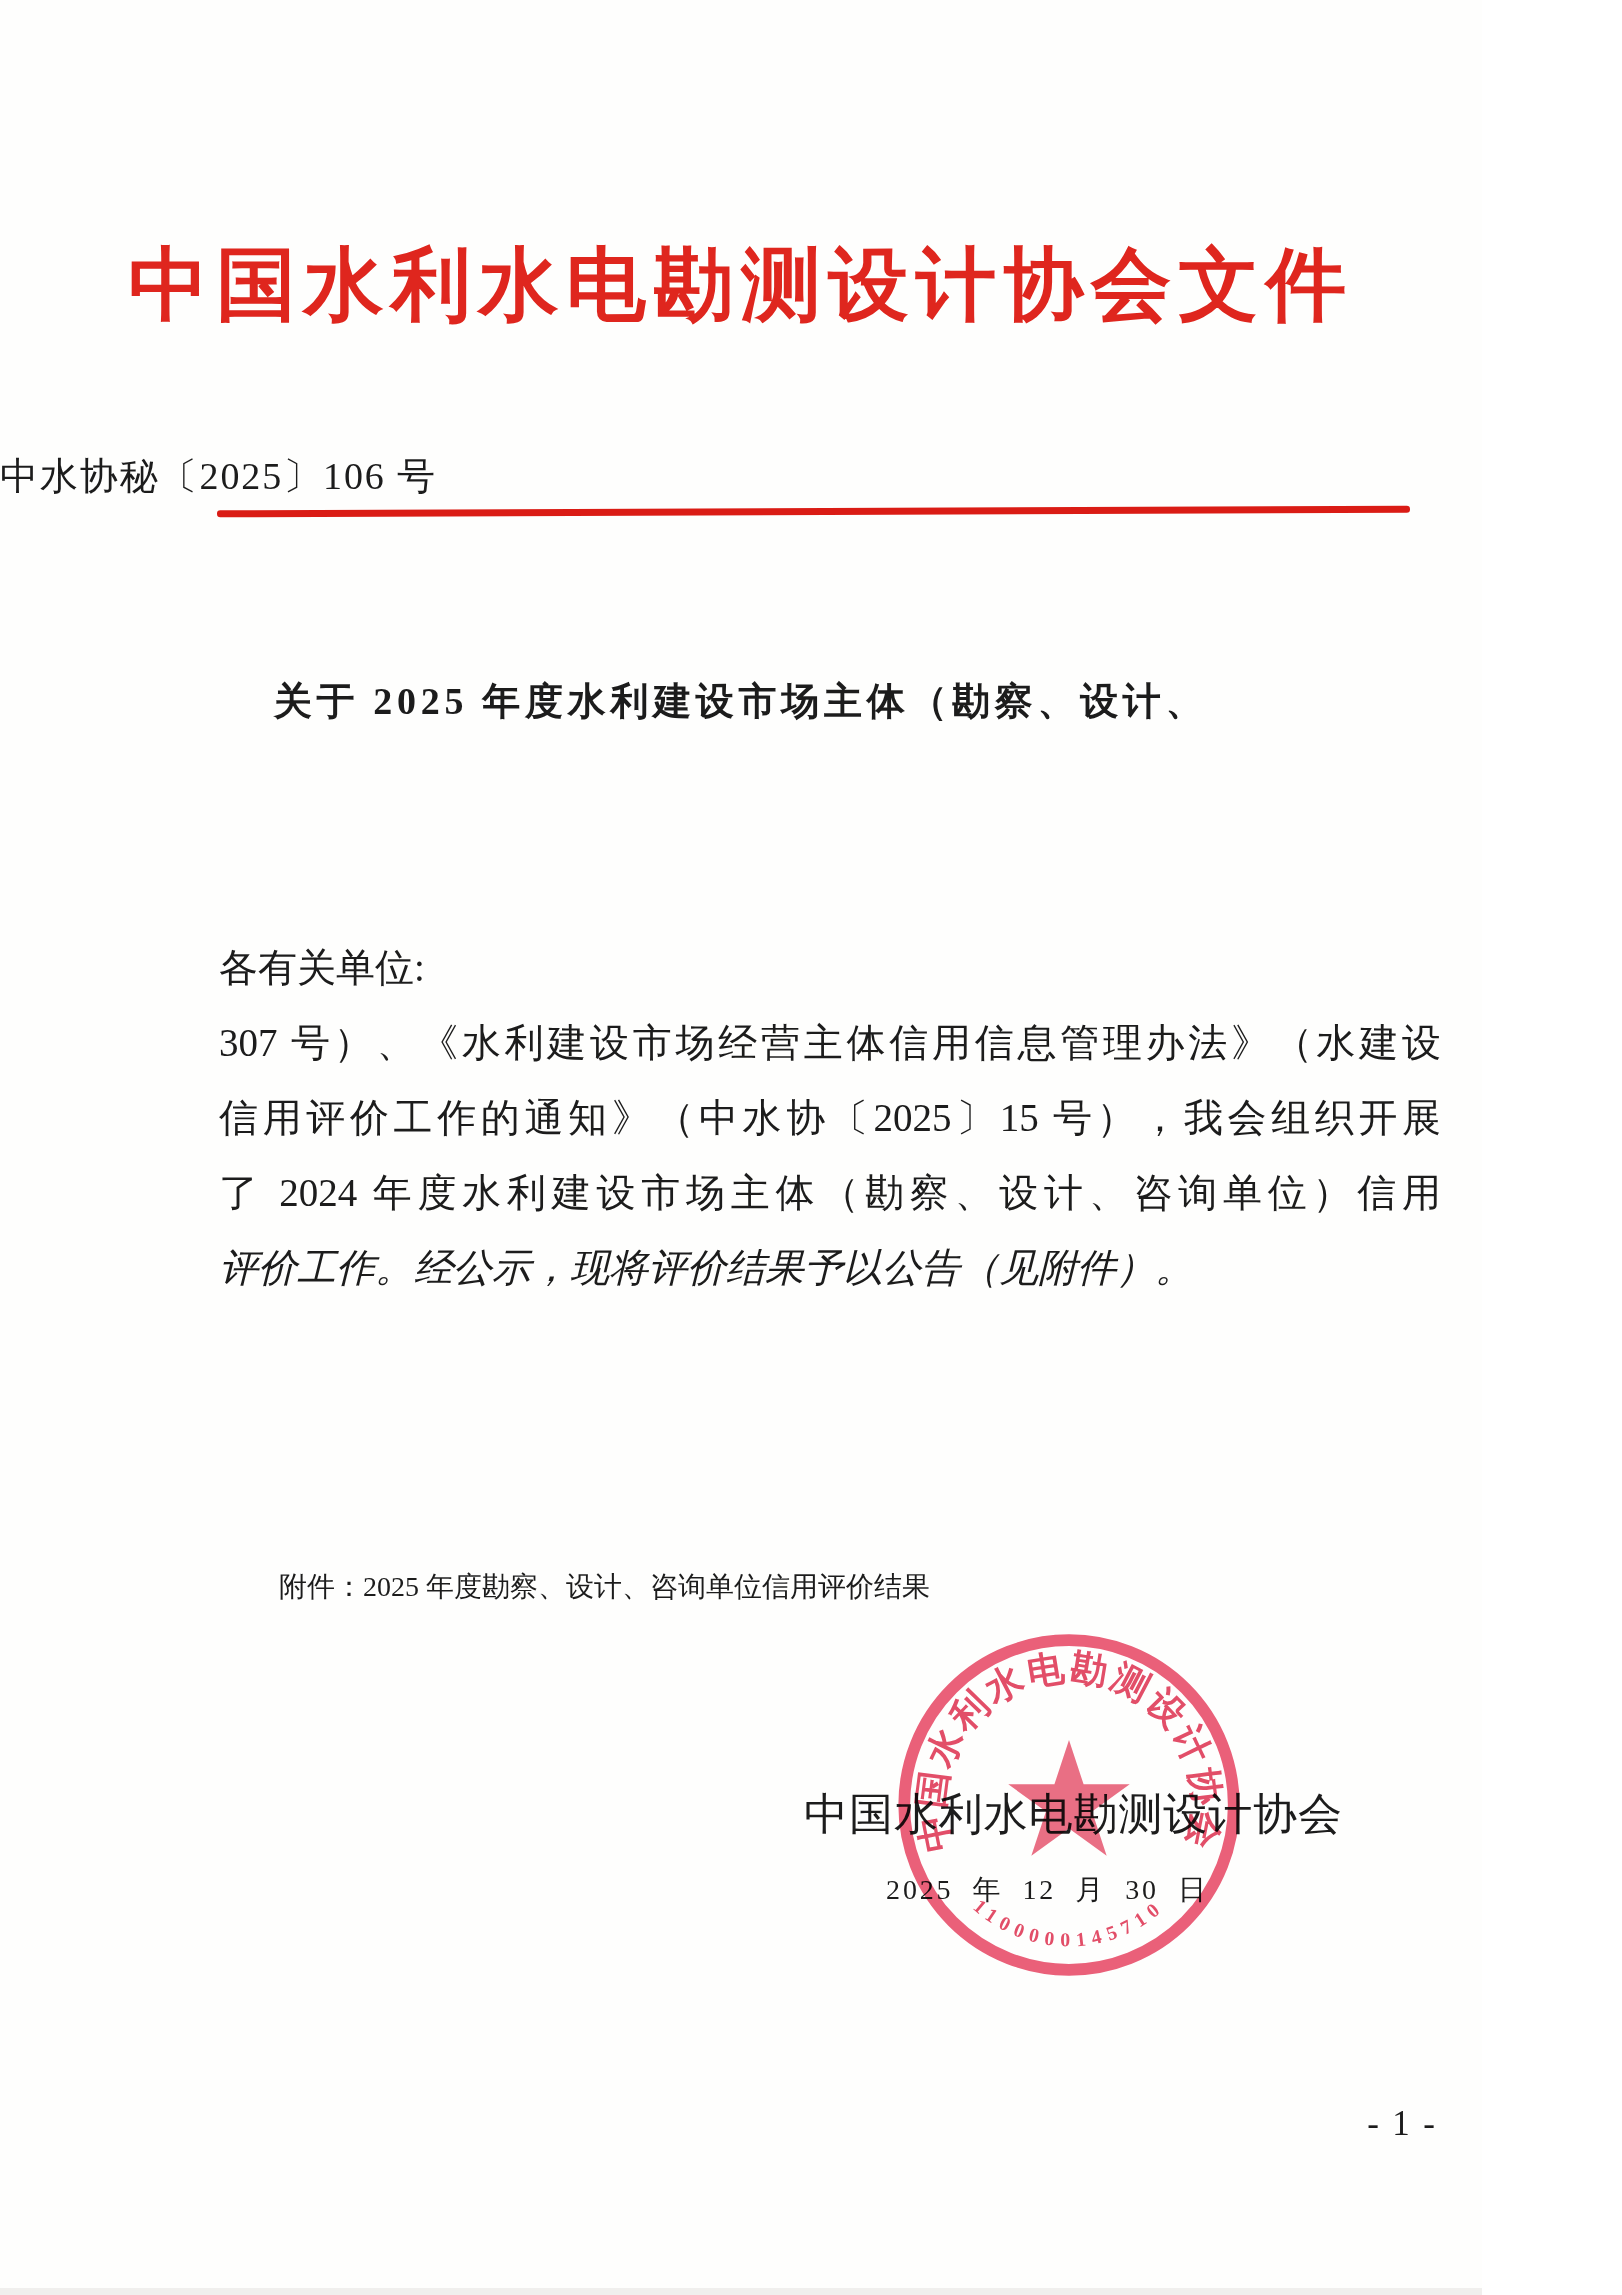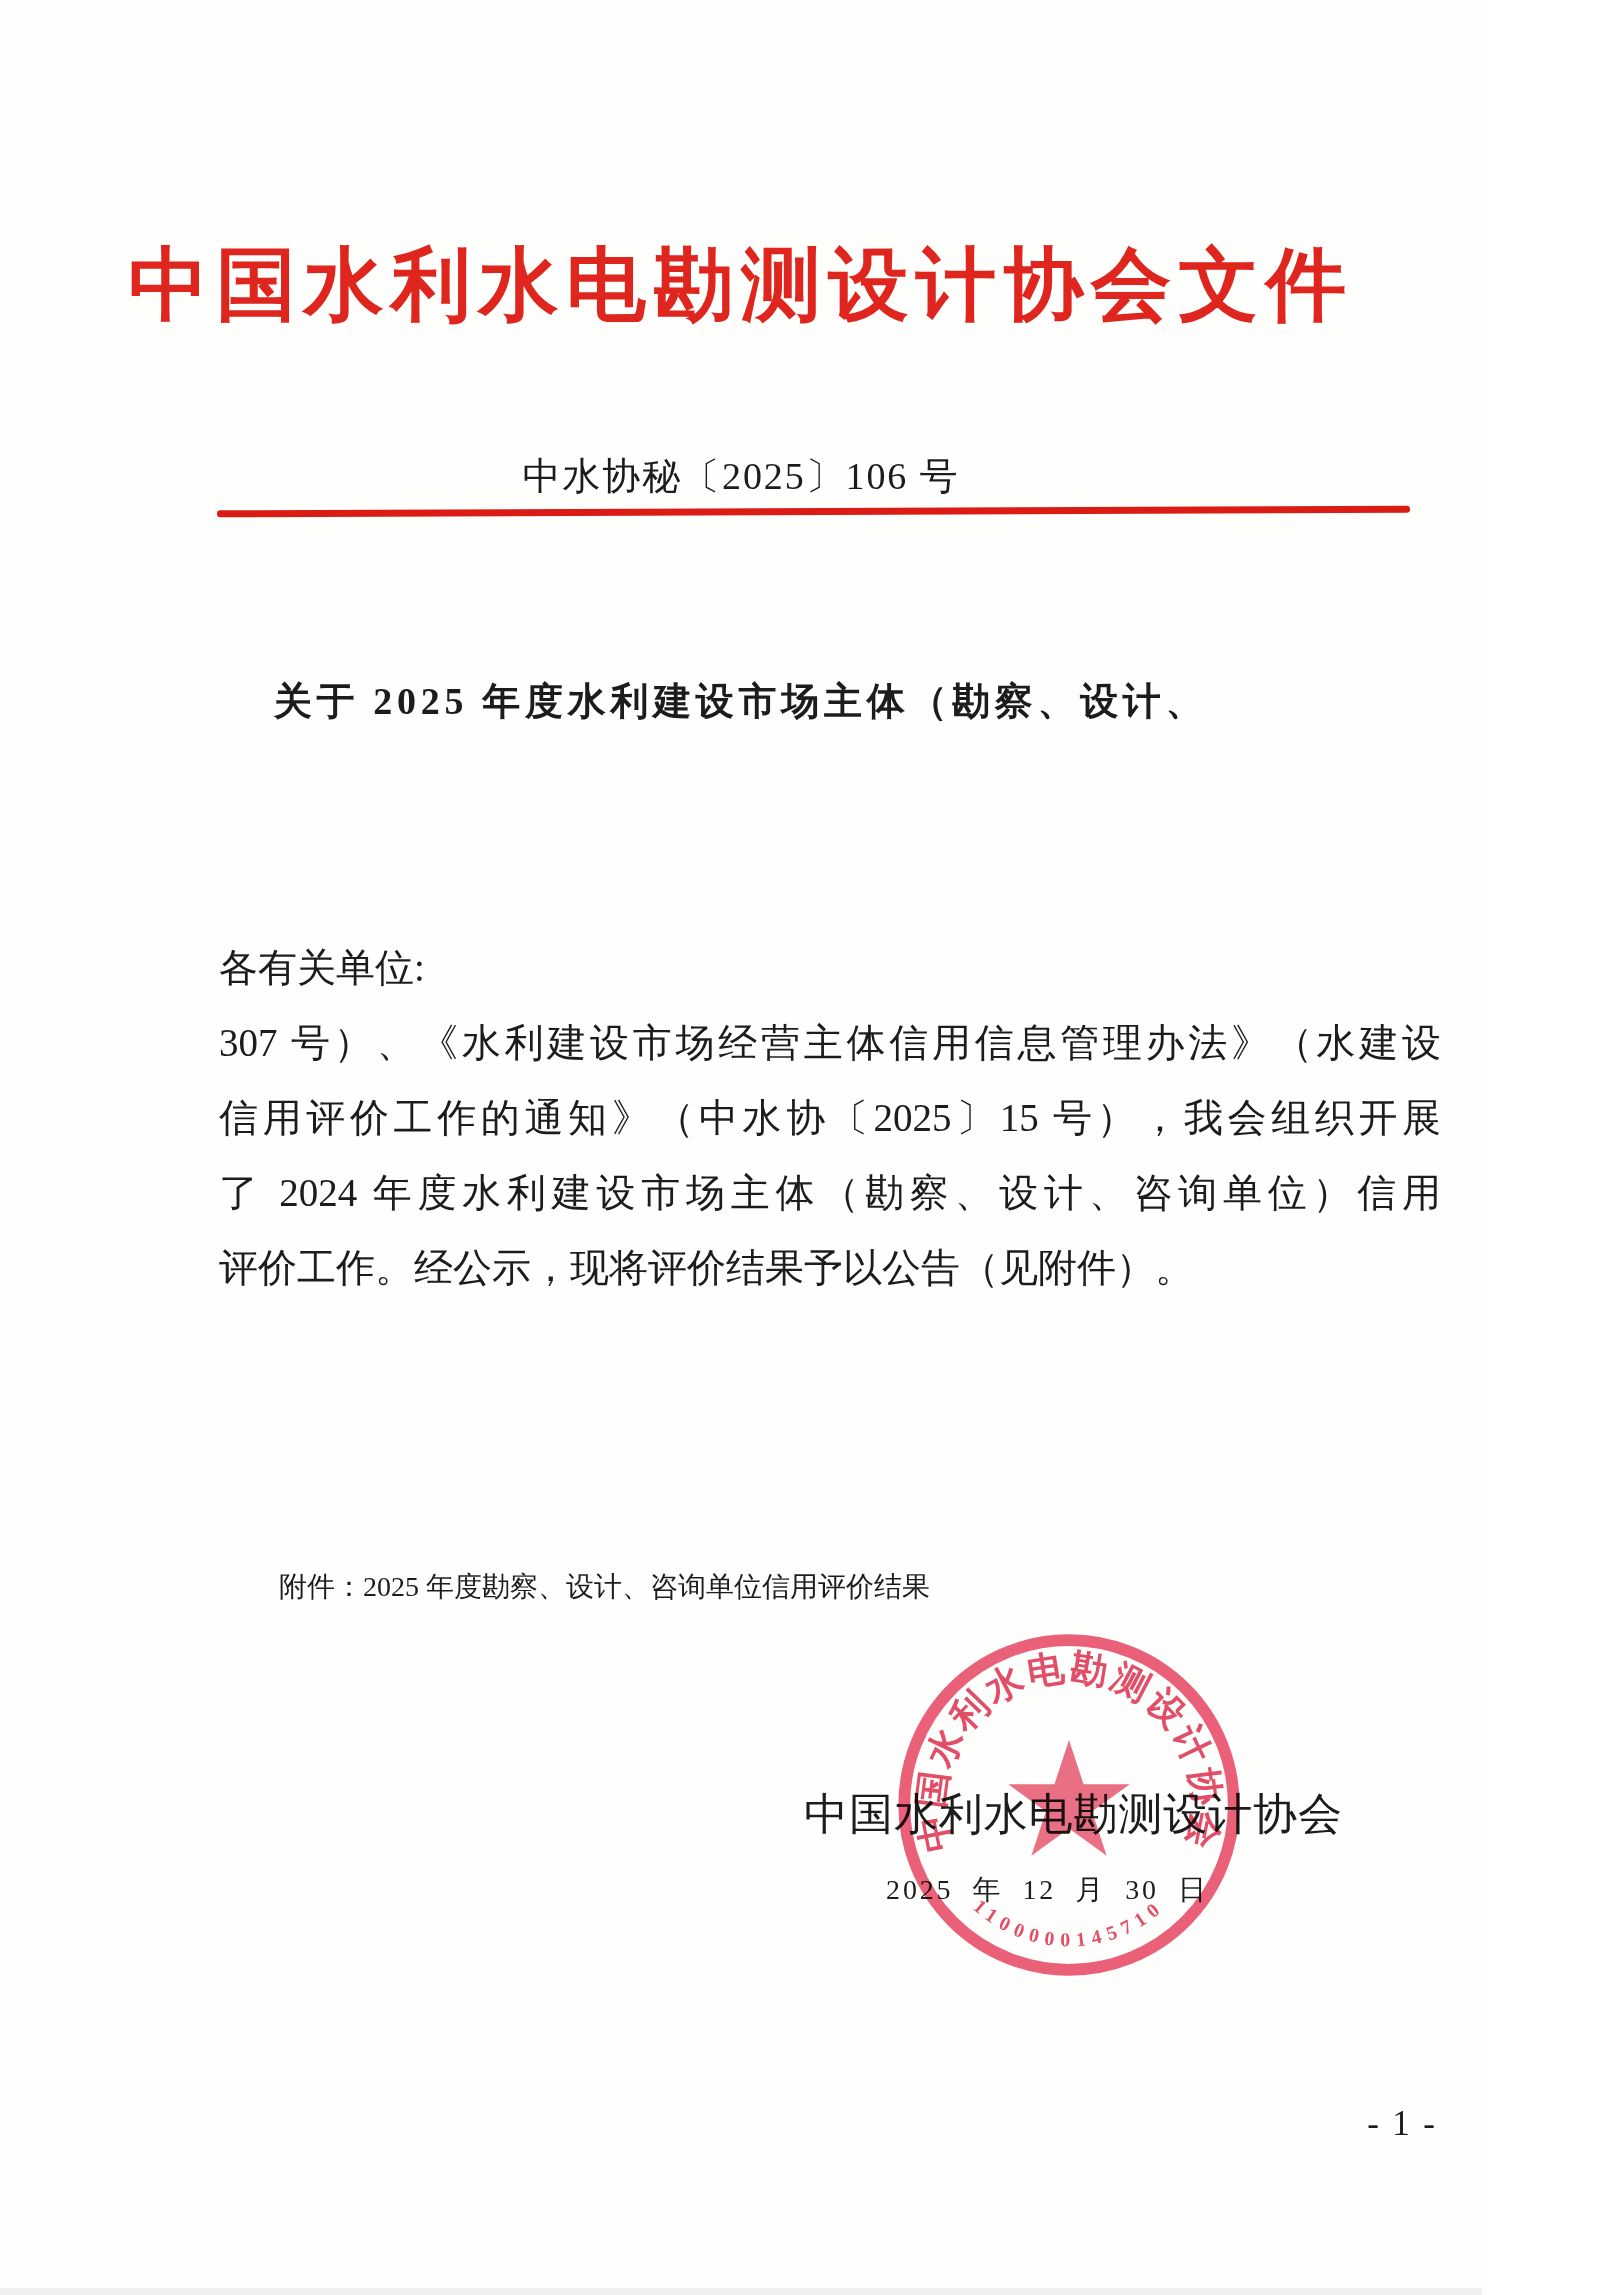--- a/index.html
+++ b/index.html
@@ -37,21 +37,21 @@
     color: #df261e;
     letter-spacing: 7.5px;
     white-space: nowrap;
   }
 
   .doc-number {
     position: absolute;
     top: 450px;
     left: 0;
     width: 100%;
-    text-align: center;
+    text-align: left;
     font-size: 38px;
     line-height: 52px;
     letter-spacing: 1.9px;
     white-space: nowrap;
   }
 
   .red-rule {
     position: absolute;
     top: 508px;
     left: 217px;
@@ -86,20 +86,21 @@
   .p-line {
     text-align: justify;
     text-align-last: justify;
   }
   .p-first {
     text-indent: 78px;
   }
   .p-last {
     text-align: left;
     text-align-last: left;
+    font-style: italic;
   }
 
   .attachment-line {
     position: absolute;
     top: 1549px;
     left: 219px;
     width: 1222px;
     font-size: 28px;
     line-height: 75px;
     text-indent: 60px;

